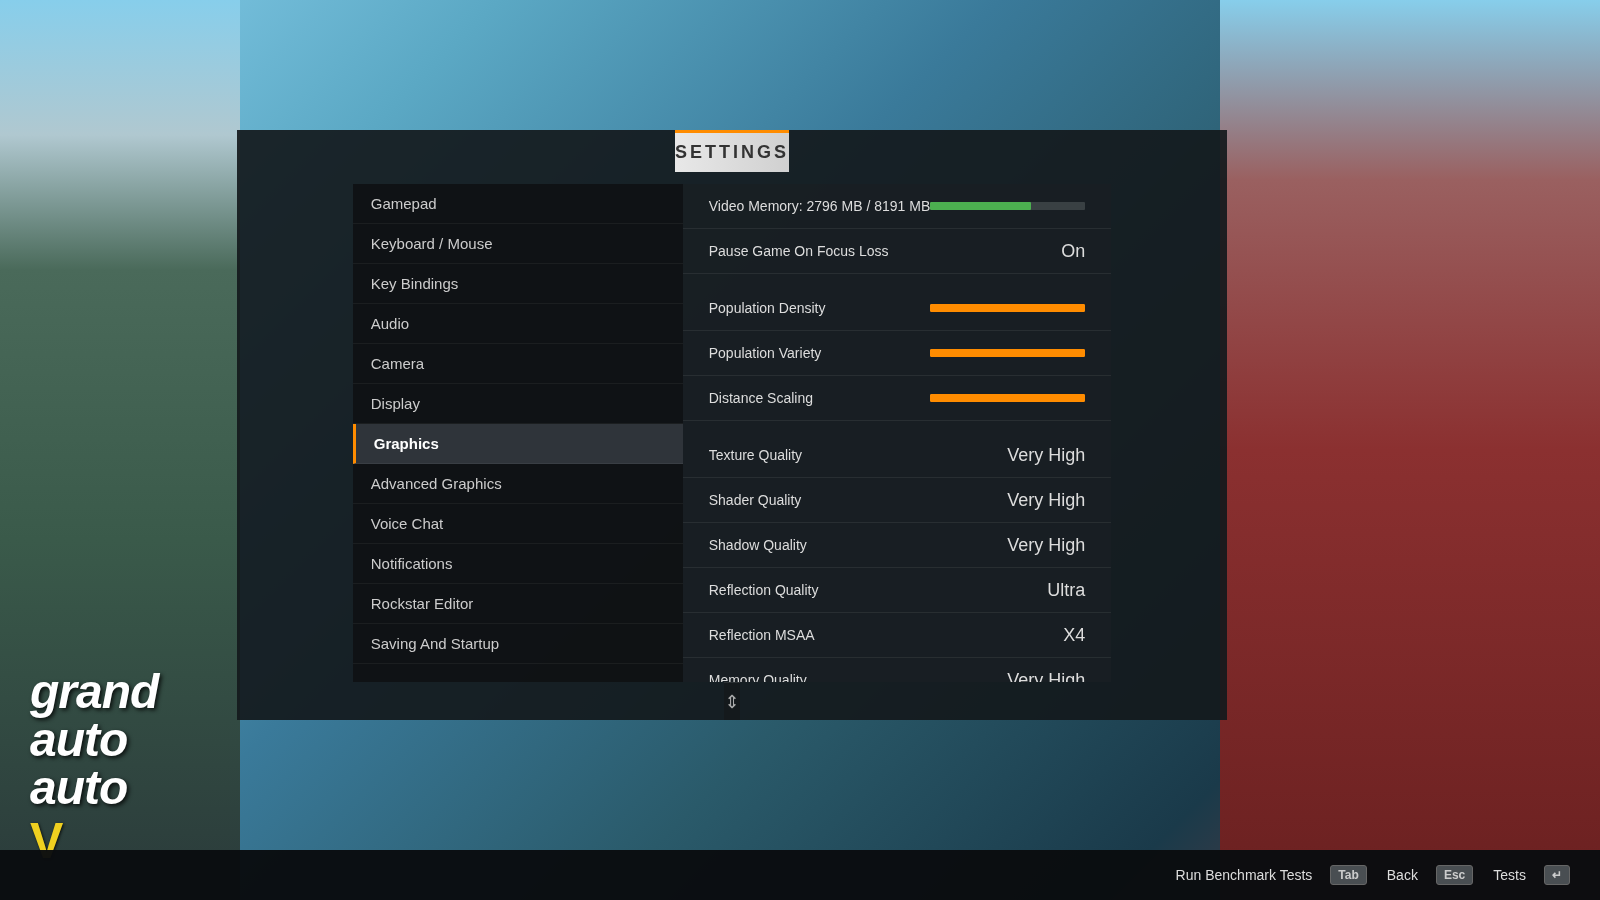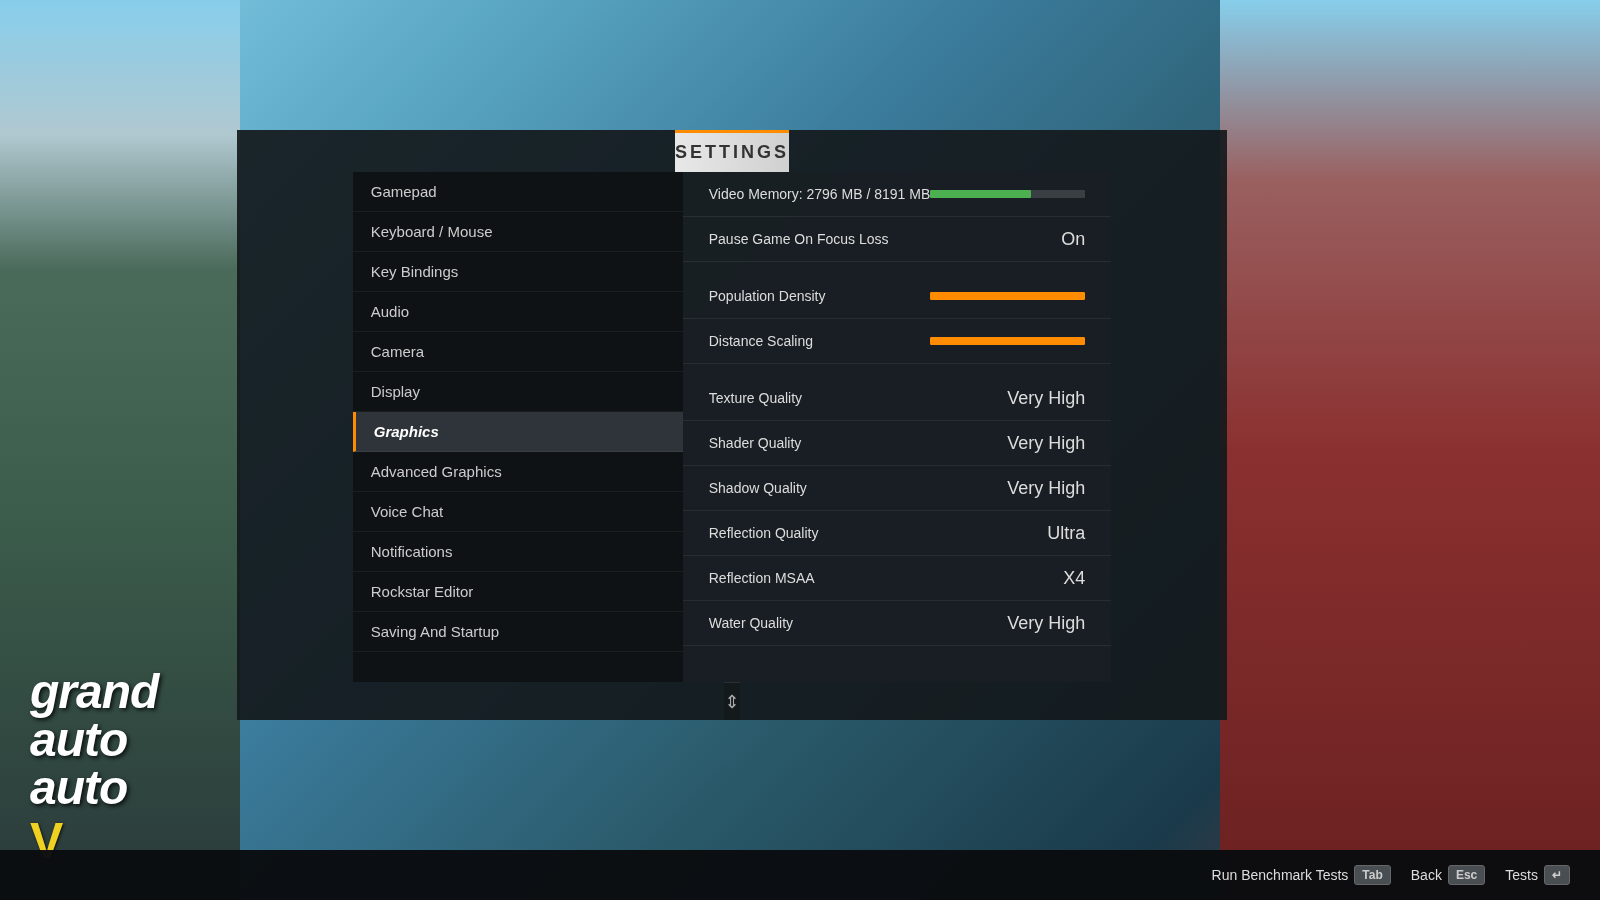--- a/index.html
+++ b/index.html
@@ -96,20 +96,21 @@
       font-size: 18px;
       font-weight: bold;
       color: #333;
       letter-spacing: 3px;
     }
 
     .settings-body {
       display: flex;
       flex: 1;
       overflow: hidden;
+      margin-top: 12px;
     }
 
     
     .sidebar {
       width: 330px;
       background: rgba(15, 18, 20, 0.95);
       flex-shrink: 0;
     }
 
     .sidebar-item {
@@ -121,21 +122,20 @@
       color: #ccc;
       font-size: 15px;
       border-bottom: 1px solid rgba(255,255,255,0.05);
       transition: background 0.1s;
     }
 
     .sidebar-item.active {
       background: rgba(40, 45, 50, 0.9);
       color: white;
       font-weight: bold;
-      font-style: italic;
     }
 
     .sidebar-item.selected {
       background: rgba(50, 55, 60, 0.95);
       color: white;
       border-left: 3px solid #FF8C00;
     }
 
     
     .content-area {
@@ -240,20 +240,21 @@
     }
 
     .key-badge {
       background: rgba(80, 85, 90, 0.9);
       border: 1px solid #666;
       border-radius: 3px;
       padding: 2px 7px;
       font-size: 12px;
       color: #ccc;
       font-weight: bold;
+      margin-left: 12px;
     }
   </style>
 </head>
 <body>
 
 <div class="bg"></div>
 <div class="bg-containers-left"></div>
 <div class="bg-containers-right"></div>
 
 <div class="gta-logo">
@@ -302,20 +303,26 @@
           <span class="setting-value">On</span>
         </div>
         <div style="height: 12px;"></div>
         <div class="setting-row">
           <span class="setting-label">Population Density</span>
           <div class="progress-bar-container">
             <div class="progress-bar-fill orange"></div>
           </div>
         </div>
         <div class="setting-row">
+          <span class="setting-label">Population Variety</span>
+          <div class="progress-bar-container">
+            <div class="progress-bar-fill orange"></div>
+          </div>
+        </div>
+        <div class="setting-row">
           <span class="setting-label">Distance Scaling</span>
           <div class="progress-bar-container">
             <div class="progress-bar-fill orange"></div>
           </div>
         </div>
         <div style="height: 12px;"></div>
         <div class="setting-row">
           <span class="setting-label">Texture Quality</span>
           <span class="setting-value">Very High</span>
         </div>
@@ -329,21 +336,21 @@
         </div>
         <div class="setting-row">
           <span class="setting-label">Reflection Quality</span>
           <span class="setting-value">Ultra</span>
         </div>
         <div class="setting-row">
           <span class="setting-label">Reflection MSAA</span>
           <span class="setting-value">X4</span>
         </div>
         <div class="setting-row">
-          <span class="setting-label">Water Quality</span>
+          <span class="setting-label">Memory Quality</span>
           <span class="setting-value">Very High</span>
         </div>
       </div>
   </div>
 
   <div class="scroll-indicator">
     <span class="scroll-arrows">⇕</span>
   </div>
 </div>
 

